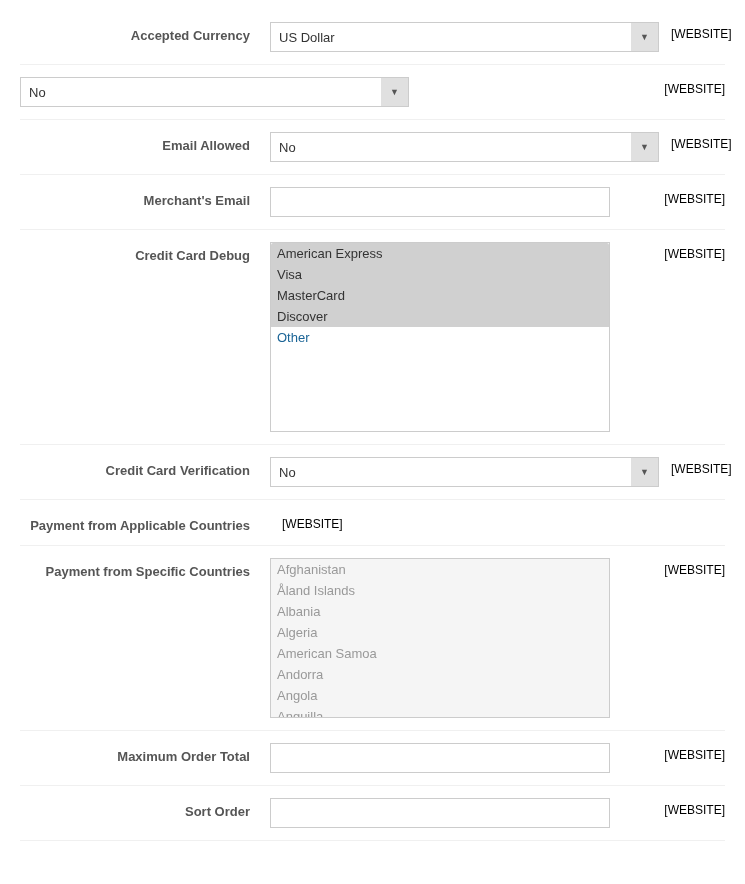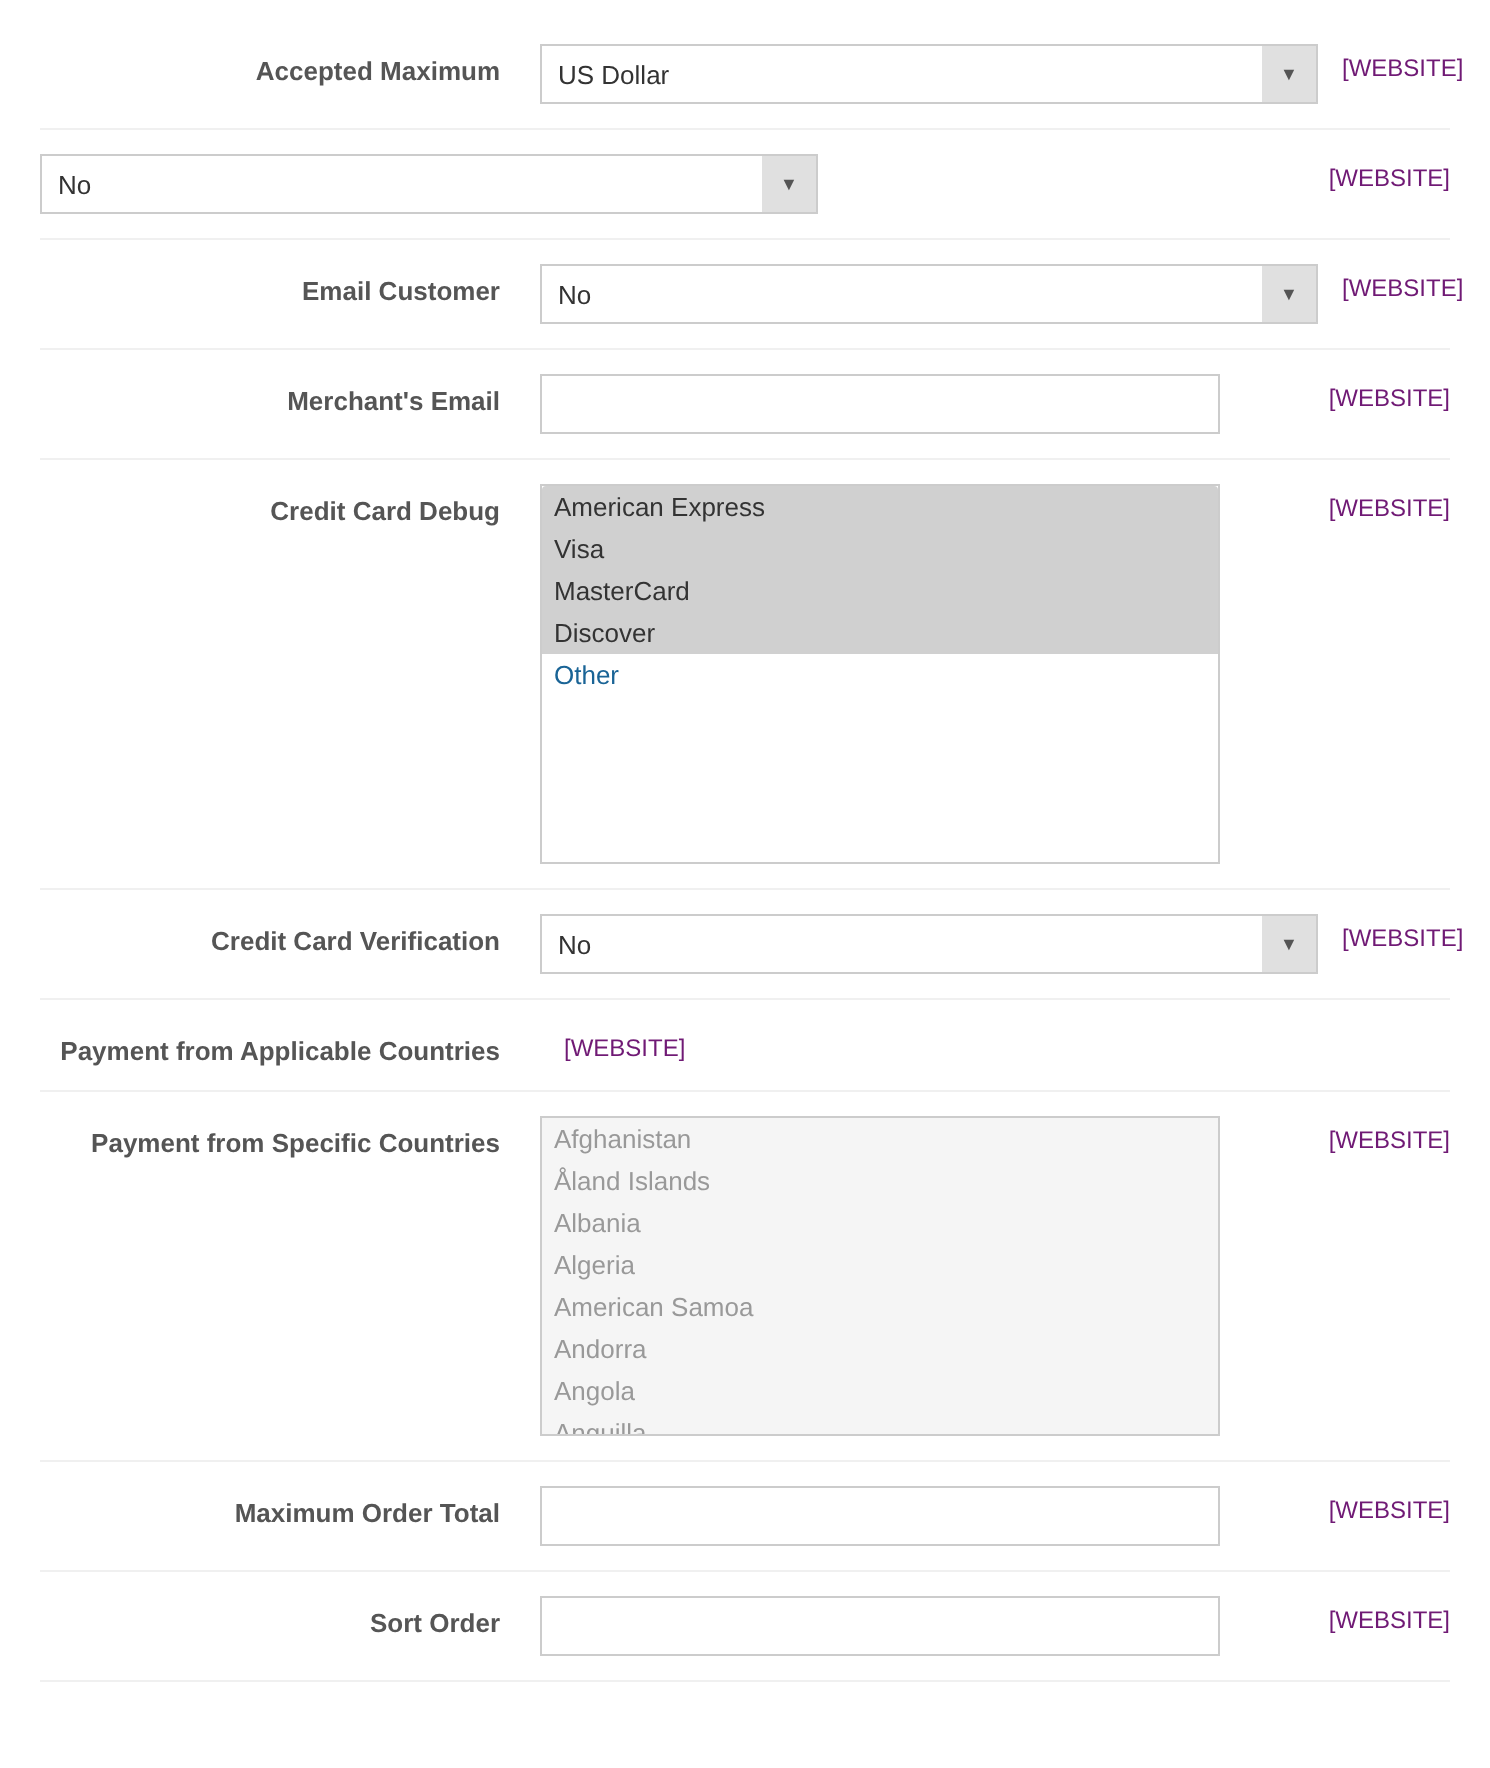--- a/index.html
+++ b/index.html
@@ -45,21 +45,21 @@
     }
 
     .form-control {
       flex: 1;
     }
 
     .website-link {
       margin-left: 12px;
       padding-top: 5px;
       white-space: nowrap;
-      color: #701a75;
+      color: #000000;
       font-size: 12px;
       text-decoration: none;
       cursor: pointer;
     }
 
     .select-wrapper {
       position: relative;
       width: 389px;
     }
 
@@ -157,21 +157,21 @@
       padding: 3px 6px;
       color: #999;
     }
   </style>
 </head>
 <body>
 
 <div class="form-container">
 
   <div class="form-row">
-    <div class="form-label">Accepted Maximum</div>
+    <div class="form-label">Accepted Currency</div>
     <div class="form-control-wrap">
       <div class="form-control">
         <div class="select-wrapper">
           <select>
             <option>US Dollar</option>
             <option>Euro</option>
             <option>British Pound</option>
             <option>Canadian Dollar</option>
           </select>
           <div class="select-arrow"></div>
@@ -190,21 +190,21 @@
             <option>Yes</option>
           </select>
           <div class="select-arrow"></div>
         </div>
       </div>
       <a class="website-link">[WEBSITE]</a>
     </div>
   </div>
 
   <div class="form-row">
-    <div class="form-label">Email Customer</div>
+    <div class="form-label">Email Allowed</div>
     <div class="form-control-wrap">
       <div class="form-control">
         <div class="select-wrapper">
           <select>
             <option>No</option>
             <option>Yes</option>
           </select>
           <div class="select-arrow"></div>
         </div>
       </div>

